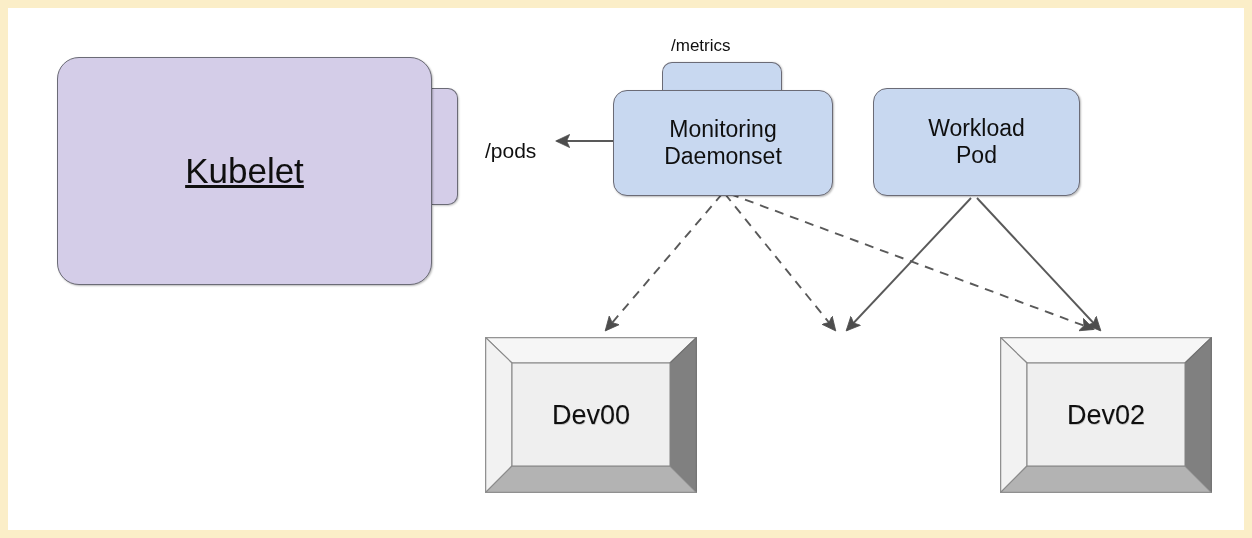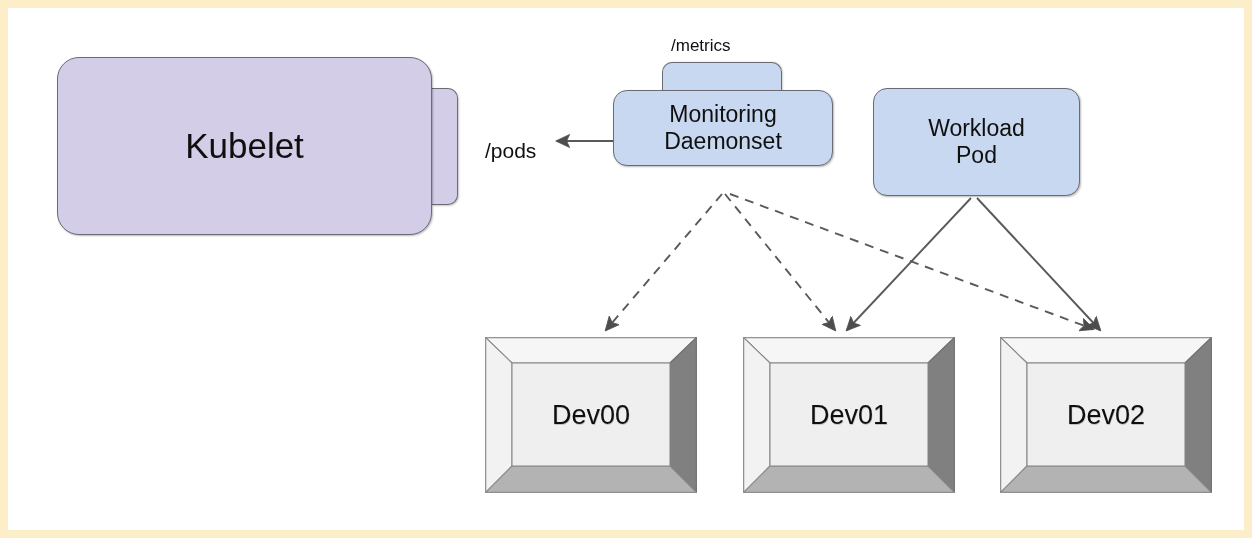--- a/index.html
+++ b/index.html
@@ -48,45 +48,46 @@
     border-radius: 14px;
     box-shadow: 1px 1px 2px rgba(0,0,0,0.28);
     line-height: 1.16;
     white-space: pre-line;
   }
   .node-purple { background: #d4cde8; }
   .node-blue   { background: #c8d8f0; }
 
   #node-kubelet {
     left: 49px; top: 49px;
-    width: 375px; height: 178px;
+    width: 375px; height: 228px;
     font-size: 35px;
     border-radius: 22px;
     z-index: 3;
+    text-decoration: underline;
   }
   #tab-pods {
     left: 424px; top: 80px;
     width: 26px; height: 117px;
     border-radius: 0 10px 10px 0;
     border-left: none;
     z-index: 2;
     box-shadow: 1px 1px 2px rgba(0,0,0,0.22);
   }
   #label-pods {
     position: absolute;
     left: 460px; top: 131px;
     font-size: 21px;
     color: #0f0f0f;
     white-space: nowrap;
     margin-left: 17px;
   }
 
   #node-monitoring {
     left: 605px; top: 82px;
-    width: 220px; height: 76px;
+    width: 220px; height: 106px;
     font-size: 23px;
     z-index: 3;
   }
   #tab-metrics {
     left: 654px; top: 54px;
     width: 120px; height: 34px;
     border-radius: 10px 10px 0 0;
     border-bottom: none;
     z-index: 2;
     box-shadow: 1px 0 2px rgba(0,0,0,0.18);
@@ -189,31 +190,20 @@
         <rect x="0.7" y="0.7" width="210.6" height="154.6" fill="#efefef" stroke="#8a8a8a" stroke-width="1.1"></rect>
         <polygon points="0.7,0.7 211.3,0.7 185,26 27,26" fill="#f6f6f6" stroke="#8a8a8a" stroke-width="1.1" stroke-linejoin="round"></polygon>
         <polygon points="0.7,0.7 27,26 27,129 0.7,155.3" fill="#f2f2f2" stroke="#8a8a8a" stroke-width="1.1" stroke-linejoin="round"></polygon>
         <polygon points="211.3,0.7 211.3,155.3 185,129 185,26" fill="#808080" stroke="#707070" stroke-width="1.1" stroke-linejoin="round"></polygon>
         <polygon points="0.7,155.3 211.3,155.3 185,129 27,129" fill="#b3b3b3" stroke="#8a8a8a" stroke-width="1.1" stroke-linejoin="round"></polygon>
         <rect x="27" y="26" width="158" height="103" fill="#efefef" stroke="#8a8a8a" stroke-width="1.1"></rect>
       </svg>
       <div class="device-label">Dev00</div>
     </div>
 
-    <div class="device-node" id="device-dev01">
-      <svg class="bevel-svg" viewBox="0 0 212 156" preserveAspectRatio="none" xmlns="http://www.w3.org/2000/svg">
-        <rect x="0.7" y="0.7" width="210.6" height="154.6" fill="#efefef" stroke="#8a8a8a" stroke-width="1.1"></rect>
-        <polygon points="0.7,0.7 211.3,0.7 185,26 27,26" fill="#f6f6f6" stroke="#8a8a8a" stroke-width="1.1" stroke-linejoin="round"></polygon>
-        <polygon points="0.7,0.7 27,26 27,129 0.7,155.3" fill="#f2f2f2" stroke="#8a8a8a" stroke-width="1.1" stroke-linejoin="round"></polygon>
-        <polygon points="211.3,0.7 211.3,155.3 185,129 185,26" fill="#808080" stroke="#707070" stroke-width="1.1" stroke-linejoin="round"></polygon>
-        <polygon points="0.7,155.3 211.3,155.3 185,129 27,129" fill="#b3b3b3" stroke="#8a8a8a" stroke-width="1.1" stroke-linejoin="round"></polygon>
-        <rect x="27" y="26" width="158" height="103" fill="#efefef" stroke="#8a8a8a" stroke-width="1.1"></rect>
-      </svg>
-      <div class="device-label">Dev01</div>
-    </div>
 
     <div class="device-node" id="device-dev02">
       <svg class="bevel-svg" viewBox="0 0 212 156" preserveAspectRatio="none" xmlns="http://www.w3.org/2000/svg">
         <rect x="0.7" y="0.7" width="210.6" height="154.6" fill="#efefef" stroke="#8a8a8a" stroke-width="1.1"></rect>
         <polygon points="0.7,0.7 211.3,0.7 185,26 27,26" fill="#f6f6f6" stroke="#8a8a8a" stroke-width="1.1" stroke-linejoin="round"></polygon>
         <polygon points="0.7,0.7 27,26 27,129 0.7,155.3" fill="#f2f2f2" stroke="#8a8a8a" stroke-width="1.1" stroke-linejoin="round"></polygon>
         <polygon points="211.3,0.7 211.3,155.3 185,129 185,26" fill="#808080" stroke="#707070" stroke-width="1.1" stroke-linejoin="round"></polygon>
         <polygon points="0.7,155.3 211.3,155.3 185,129 27,129" fill="#b3b3b3" stroke="#8a8a8a" stroke-width="1.1" stroke-linejoin="round"></polygon>
         <rect x="27" y="26" width="158" height="103" fill="#efefef" stroke="#8a8a8a" stroke-width="1.1"></rect>
       </svg>

